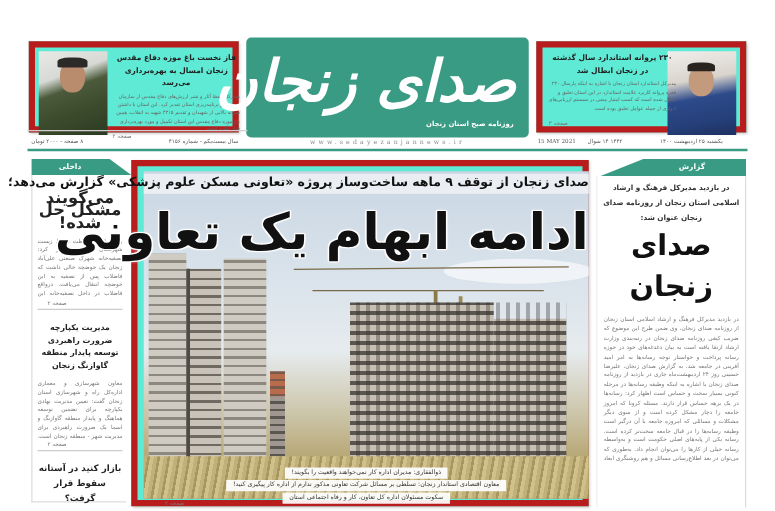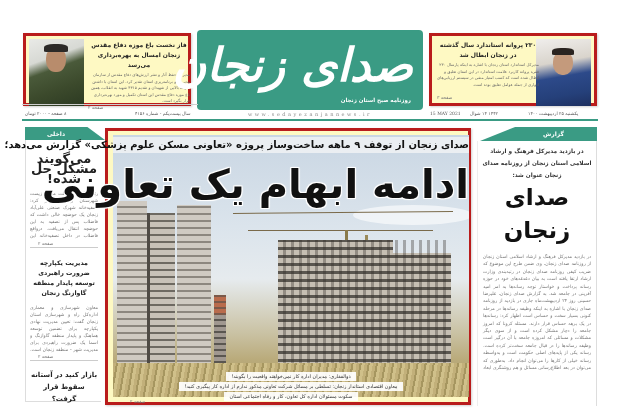--- a/index.html
+++ b/index.html
@@ -1,19 +1,19 @@
 <!DOCTYPE html>
 <html><head>
 <meta charset="utf-8">
 <style>
 *{box-sizing:border-box;margin:0;padding:0}
 html,body{width:620px;height:409px;overflow:hidden;background:#fff;font-family:"DejaVu Sans",sans-serif;color:#222}
 .page{position:relative;width:620px;height:409px;background:#fff}
 .abs{position:absolute}
-.box{border:3px solid #b91c1c;box-shadow:1px 1px 2px rgba(0,0,0,0.18);background:#fef9c3}
+.box{border:5px solid #b91c1c;box-shadow:1px 1px 2px rgba(0,0,0,0.18);background:#5eead4}
 .rtl{direction:rtl;text-align:right}
 .center{text-align:center}
 .photo-l{background:linear-gradient(160deg,#e9eae7 0%,#d7d9d4 30%,#4a5a3a 45%,#3c4a2c 70%,#2c3a22 100%)}
 .photo-r{background:linear-gradient(170deg,#f0eeec 0%,#d9d4cc 35%,#2d4a8a 55%,#25407a 80%,#1e3060 100%)}
 .face{position:absolute;border-radius:45%;background:#c49a7c}
 .masthead{background:#3a9b84}
 .hd-title{color:#fff;font-family:"DejaVu Serif",serif;font-style:italic;font-weight:bold}
 .small{font-size:5px;color:#555;line-height:7px}
 .teaser-h{font-size:7.5px;font-weight:bold;line-height:11px;color:#222}
 .teaser-t{font-size:4.5px;color:#666;line-height:7px}

